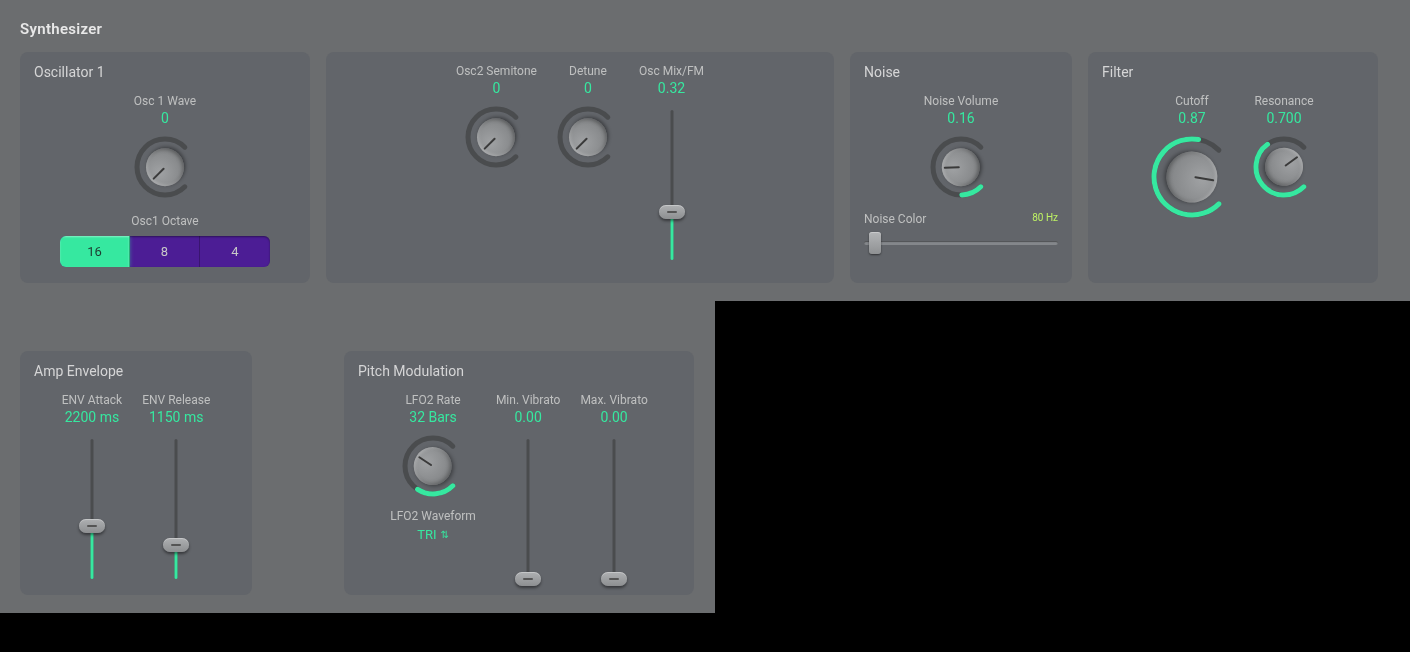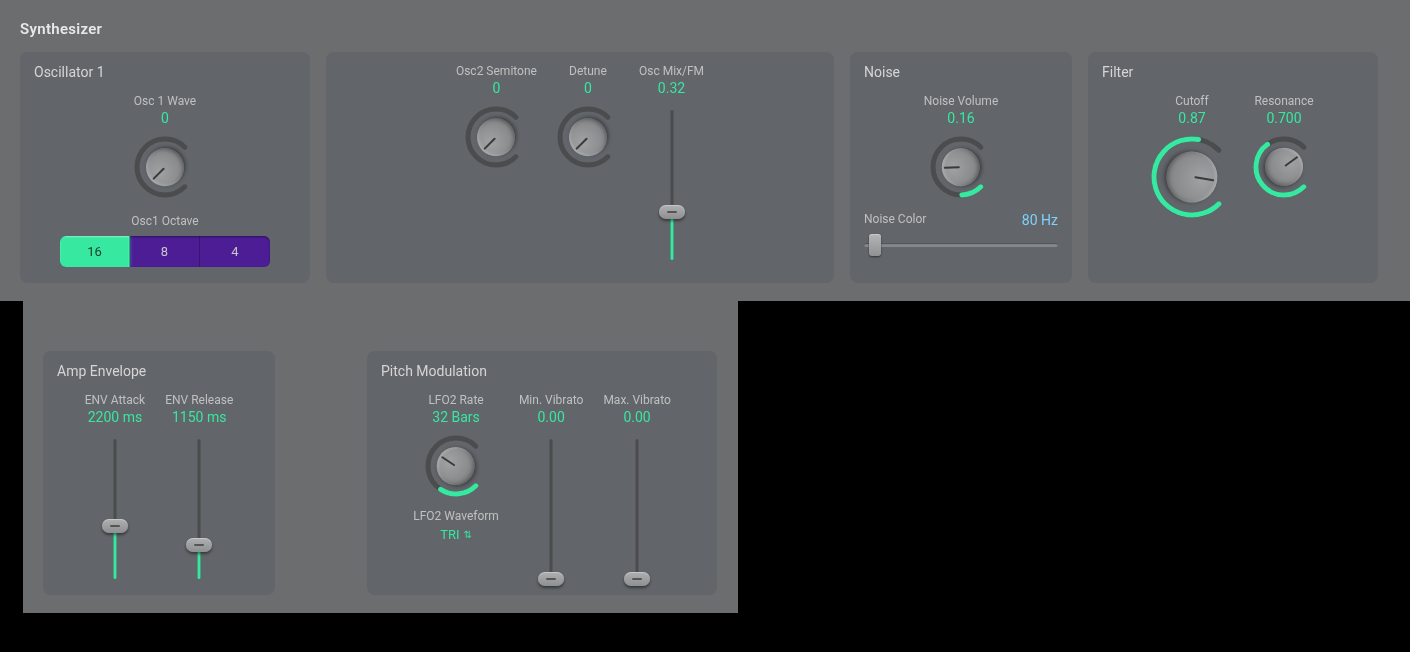--- a/index.html
+++ b/index.html
@@ -150,30 +150,29 @@
     width:12px; height:22px;
     background: linear-gradient(#b3b5b7,#8f9193);
     border-radius:3px;
     box-shadow: 0 1px 2px rgba(0,0,0,0.5), inset 0 1px 0 rgba(255,255,255,0.3);
   }
 
   .noise-color-row {
     display:flex; justify-content:space-between; align-items:flex-start;
     margin: 6px 0 6px 0;
   }
-  .noise-color-val { color:#7dd3fc; font-size:14px; }
+  .noise-color-val { color:#bef264; font-size:10px; }
 
   
   .panel2 {
     background:#6b6d6f;
     width: 715px;
     padding: 50px 20px 18px 20px;
     display:flex;
     gap: 92px;
-    margin-left: 23px;
   }
 
   .dropdown-val {
     color:#36e8a0;
     font-size:13px;
     display:inline-flex;
     align-items:center;
     gap:4px;
   }
   .dropdown-caret {

